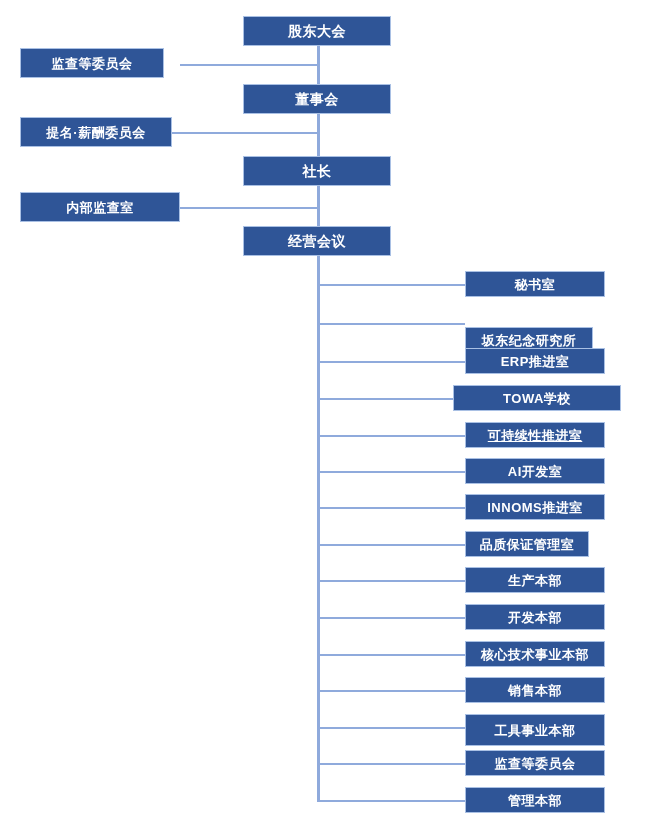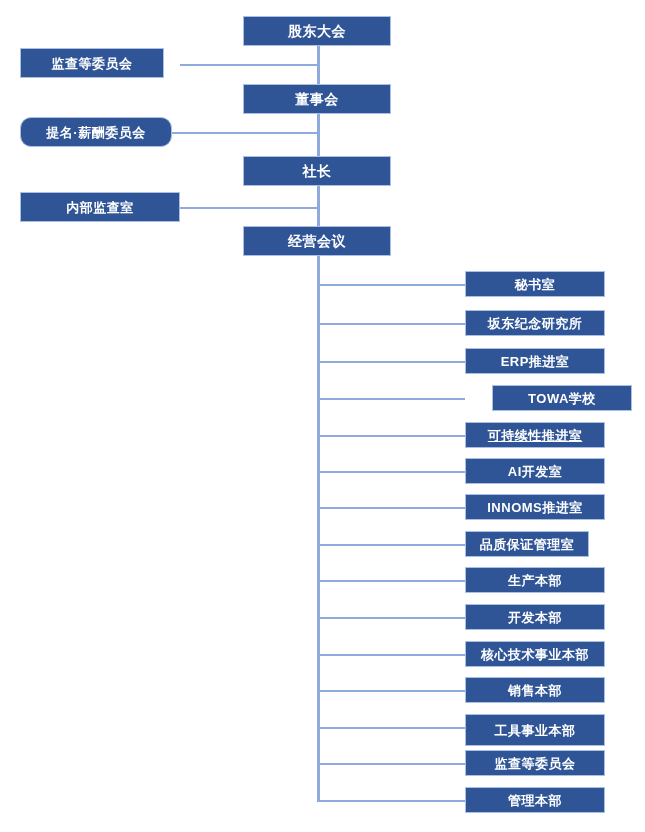--- a/index.html
+++ b/index.html
@@ -61,31 +61,31 @@
 <div id="chart-root">
 
 <div class="spine" style="left: 317px; top: 40px; height: 760px;"></div>
     <div class="node node-top" style="left: 243px; top: 16px; width: 148px; height: 30px;">股东大会</div>
     <div class="node node-top" style="left: 243px; top: 84px; width: 148px; height: 30px;">董事会</div>
     <div class="node node-top" style="left: 243px; top: 156px; width: 148px; height: 30px;">社长</div>
     <div class="node node-top" style="left: 243px; top: 226px; width: 148px; height: 30px;">经营会议</div>
     <div class="conn-h" style="left: 180px; top: 64px; width: 140px;"></div>
     <div class="node node-left" style="left: 20px; top: 48px; width: 144px; height: 30px;">监查等委员会</div>
     <div class="conn-h" style="left: 172px; top: 132px; width: 148px;"></div>
-    <div class="node node-left" style="left: 20px; top: 117px; width: 152px; height: 30px; border-radius: 11px;">提名·薪酬委员会</div>
+    <div class="node node-left" style="left: 20px; top: 117px; width: 152px; height: 30px;">提名·薪酬委员会</div>
     <div class="conn-h" style="left: 180px; top: 207px; width: 140px;"></div>
     <div class="node node-left" style="left: 20px; top: 192px; width: 160px; height: 30px;">内部监查室</div>
     <div class="conn-h" style="left: 317px; top: 284px; width: 148px;"></div>
     <div class="node node-dept" style="left: 465px; top: 271px; width: 140px; height: 26px;">秘书室</div>
     <div class="conn-h" style="left: 317px; top: 323px; width: 148px;"></div>
-    <div class="node node-dept" style="left: 465px; top: 310px; width: 140px; height: 26px;">坂东纪念研究所</div>
+    <div class="node node-dept" style="left: 465px; top: 327px; width: 128px; height: 26px;">坂东纪念研究所</div>
     <div class="conn-h" style="left: 317px; top: 361px; width: 148px;"></div>
     <div class="node node-dept" style="left: 465px; top: 348px; width: 140px; height: 26px;">ERP推进室</div>
     <div class="conn-h" style="left: 317px; top: 398px; width: 148px;"></div>
-    <div class="node node-dept" style="left: 492px; top: 385px; width: 140px; height: 26px;">TOWA学校</div>
+    <div class="node node-dept" style="left: 453px; top: 385px; width: 168px; height: 26px;">TOWA学校</div>
     <div class="conn-h" style="left: 317px; top: 435px; width: 148px;"></div>
     <div class="node node-dept" style="left: 465px; top: 422px; width: 140px; height: 26px; text-decoration: underline;">可持续性推进室</div>
     <div class="conn-h" style="left: 317px; top: 471px; width: 148px;"></div>
     <div class="node node-dept" style="left: 465px; top: 458px; width: 140px; height: 26px;">AI开发室</div>
     <div class="conn-h" style="left: 317px; top: 507px; width: 148px;"></div>
     <div class="node node-dept" style="left: 465px; top: 494px; width: 140px; height: 26px;">INNOMS推进室</div>
     <div class="conn-h" style="left: 317px; top: 544px; width: 148px;"></div>
     <div class="node node-dept" style="left: 465px; top: 531px; width: 124px; height: 26px;">品质保证管理室</div>
     <div class="conn-h" style="left: 317px; top: 580px; width: 148px;"></div>
     <div class="node node-dept" style="left: 465px; top: 567px; width: 140px; height: 26px;">生产本部</div>

